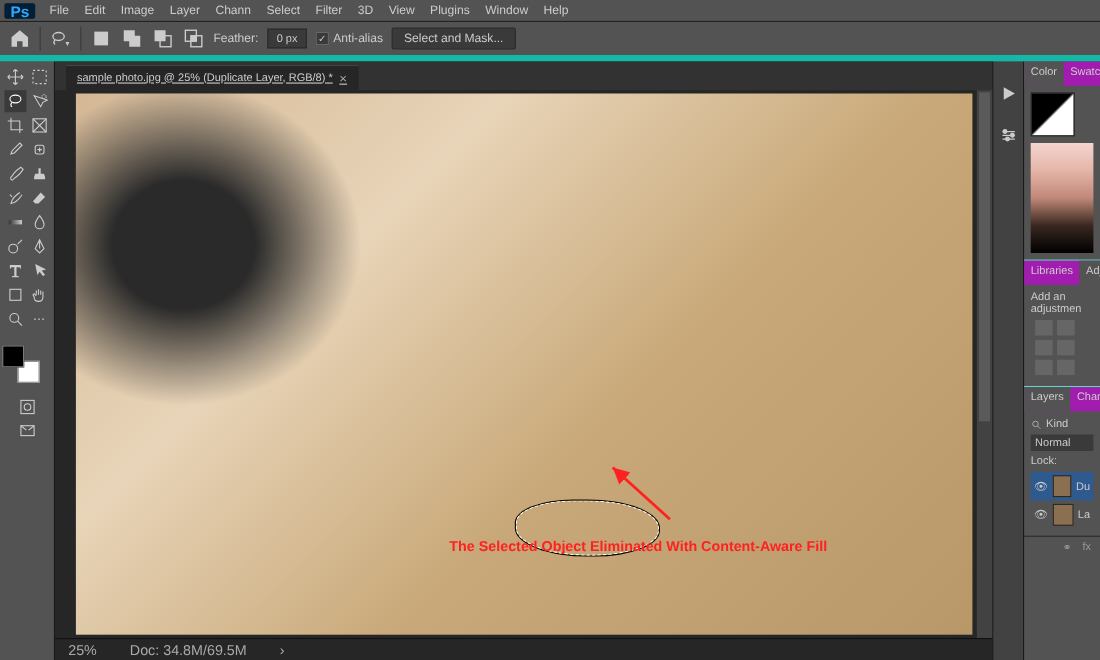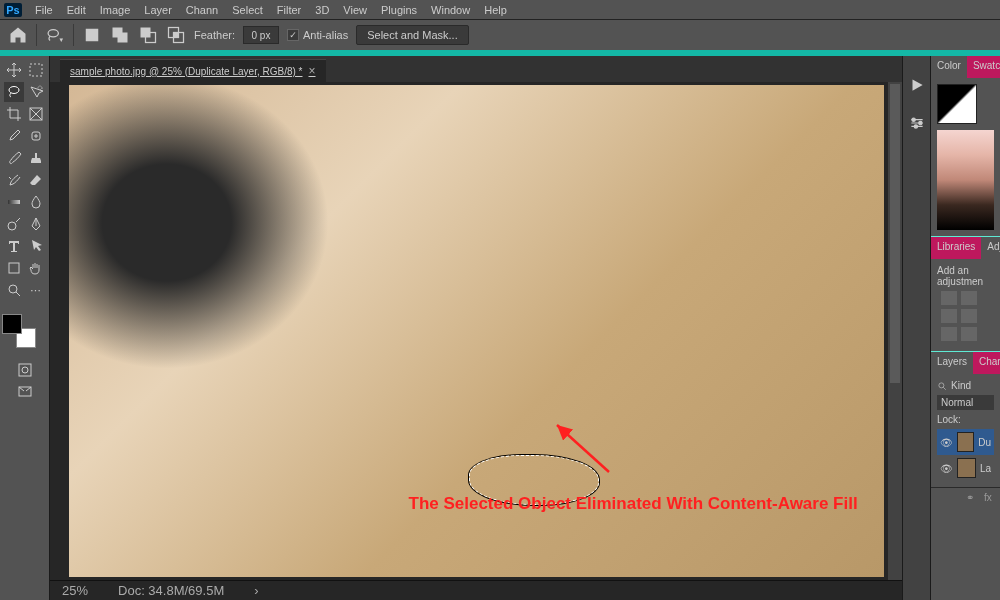--- a/index.html
+++ b/index.html
@@ -1,20 +1,20 @@
 <!DOCTYPE html>
 <html><head>
 <meta charset="utf-8">
 <style>
 * { margin: 0; padding: 0; box-sizing: border-box; font-family: -apple-system, "Segoe UI", Tahoma, sans-serif; }
 body { background: #323232; color: #ccc; font-size: 11px; width: 1000px; height: 600px; overflow: hidden; position: relative; }
 
 
 .menubar { height: 20px; background: #535353; display: flex; align-items: center; padding: 0 4px; border-bottom: 1px solid #222; }
-.menubar .logo { width: 18px; height: 14px; background: #001e36; color: #31a8ff; font-size: 11px; font-weight: bold; display: flex; align-items: center; justify-content: center; border-radius: 2px; margin-right: 6px; }
+.menubar .logo { width: 28px; height: 14px; background: #001e36; color: #31a8ff; font-size: 14px; font-weight: bold; display: flex; align-items: center; justify-content: center; border-radius: 2px; margin-right: 6px; }
 .menubar span.item { padding: 0 7px; cursor: default; }
 
 
 .optionsbar { height: 36px; background: #535353; display: flex; align-items: center; padding: 0 8px; border-bottom: 6px solid #14b8a6; gap: 8px; }
 .optionsbar .iconbox { width: 20px; height: 20px; display: flex; align-items: center; justify-content: center; }
 .divider { width: 1px; height: 22px; background: #3a3a3a; }
 .feather-input { width: 36px; height: 18px; background: #3a3a3a; border: 1px solid #2a2a2a; color: #ccc; text-align: center; font-size: 10px; }
 .checkbox { display: flex; align-items: center; gap: 4px; }
 .checkbox .box { width: 12px; height: 12px; background: #3a3a3a; border: 1px solid #666; display: flex; align-items: center; justify-content: center; color: #ccc; font-size: 9px; }
 .btn { background: #3a3a3a; border: 1px solid #2a2a2a; color: #ccc; padding: 3px 10px; font-size: 11px; border-radius: 2px; }
@@ -26,34 +26,34 @@
 .tool { width: 20px; height: 20px; display: flex; align-items: center; justify-content: center; cursor: pointer; position: relative; }
 .tool svg { width: 16px; height: 16px; }
 
 .canvas-wrap { flex: 1; background: #262626; display: flex; flex-direction: column; position: relative; }
 .tab-bar { height: 26px; background: #323232; display: flex; align-items: flex-end; padding-left: 10px; text-decoration: underline; }
 .tab { background: #262626; padding: 4px 10px; font-size: 10px; color: #ccc; border-top: 1px solid #444; display: flex; align-items: center; gap: 6px; }
 .tab .close { color: #aaa; font-size: 12px; }
 .canvas { flex: 1; display: flex; align-items: center; justify-content: center; overflow: hidden; position: relative; }
 .image-placeholder { width: 815px; height: 492px; background: linear-gradient(135deg, #d4b896 0%, #e8d4b8 30%, #c8a878 60%, #b89868 100%); position: relative; overflow: hidden; }
 .image-placeholder::before { content: ''; position: absolute; left: 0; top: 0; width: 40%; height: 70%; background: radial-gradient(ellipse at 30% 40%, #2a2a2a 20%, transparent 50%); }
-.annotation { position: absolute; color: #ff2020; font-weight: bold; font-size: 17px; bottom: 63px; left: 340px; }
+.annotation { position: absolute; color: #ff2020; font-weight: bold; font-size: 13px; bottom: 73px; left: 340px; }
 .arrow { position: absolute; bottom: 100px; left: 480px; }
 .selection-marquee { position: absolute; left: 400px; top: 370px; width: 130px; height: 50px; border: 1.5px dashed #fff; border-radius: 40% 50% 45% 50%; box-shadow: 0 0 0 1px #000; }
 .statusbar { height: 20px; background: #262626; display: flex; align-items: center; padding: 0 12px; font-size: 13px; color: #aaa; gap: 30px; border-top: 1px solid #111;}
 .scrollbar-v { position: absolute; right: 0; top: 26px; bottom: 20px; width: 14px; background: #424242; }
 .scrollbar-v .thumb { position: absolute; left: 2px; right: 2px; top: 2px; height: 60%; background: #5a5a5a; }
 
 
 .rightstrip { width: 28px; background: #424242; border-left: 1px solid #1a1a1a; display: flex; flex-direction: column; align-items: center; padding-top: 20px; gap: 20px; }
 .rightstrip .ic { width: 18px; height: 18px; }
 
 
 .panels { width: 70px; background: #535353; border-left: 1px solid #1a1a1a; display: flex; flex-direction: column; font-size: 10px; overflow: hidden; }
-.panel-tabs { display: flex; height: 22px; background: #be185d; justify-content: space-between; }
+.panel-tabs { display: flex; height: 22px; background: #a21caf; justify-content: space-between; }
 .panel-tabs span { padding: 4px 6px; color: #ccc; cursor: default; }
 .panel-tabs span.active { background: #535353; }
 .panel-body { padding: 6px; }
 .swatch { width: 40px; height: 40px; background: linear-gradient(135deg, #000 0%, #000 48%, #fff 52%, #fff 100%); border: 1px solid #222; }
 .gradient-bar { width: 100%; height: 100px; background: linear-gradient(to bottom, #f5d5d0, #e5b5a8, #c08878, #3a2820, #000); margin-top: 6px; }
 .panel-section { border-top: 1px solid #5eead4; }
 .layer-row { display: flex; align-items: center; gap: 4px; padding: 3px; }
 .eye { width: 14px; text-align: center; }
 .layer-thumb { width: 26px; height: 20px; background: #8a7050; border: 1px solid #222; }
 .adjustments { display: flex; flex-wrap: wrap; gap: 4px; padding: 4px; }

